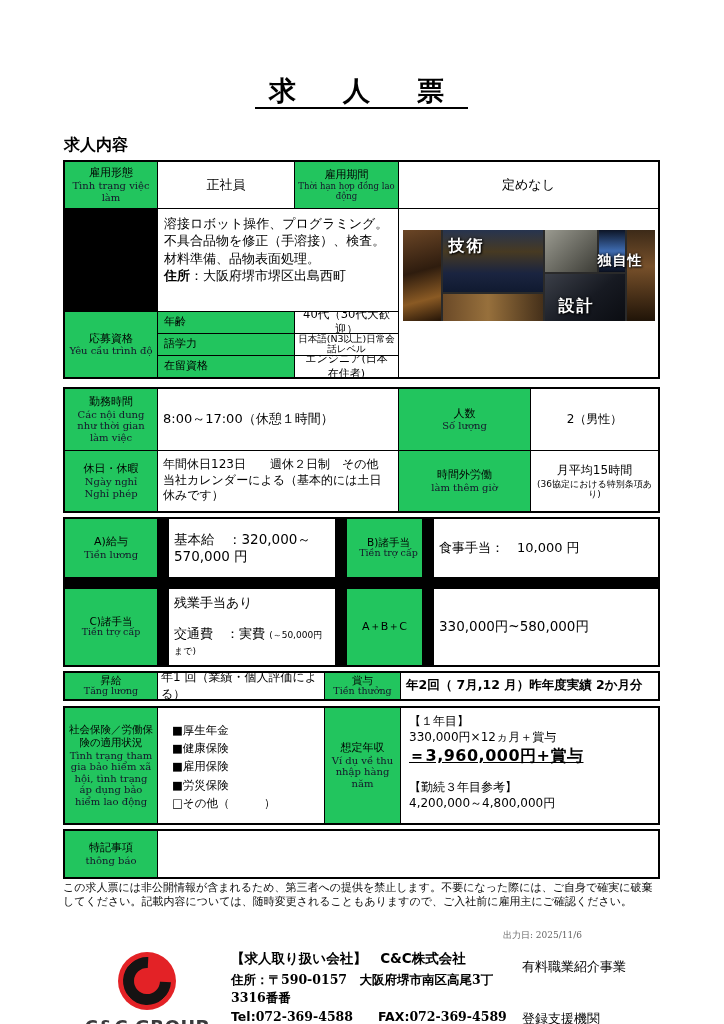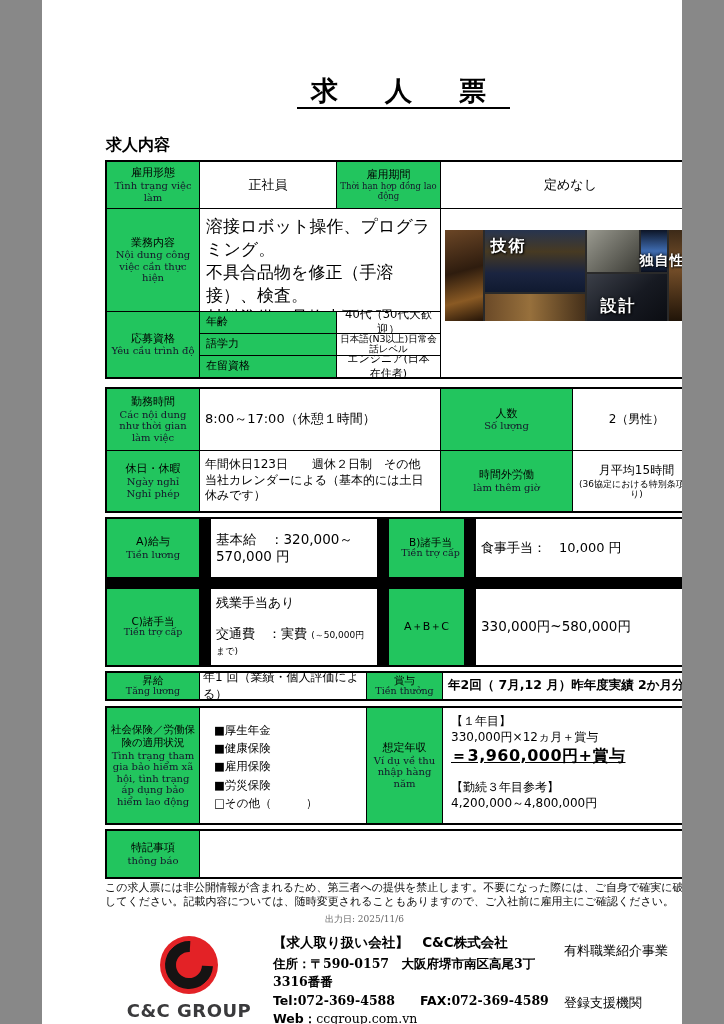--- a/index.html
+++ b/index.html
@@ -1,17 +1,17 @@
 <!DOCTYPE html>
 <html><head>
 <meta charset="utf-8">
 <style>
   html,body{margin:0;padding:0;background:#888;}
   .page{
-    width:640px;height:1024px;background:#ffffff;position:relative;
+    width:724px;height:1024px;background:#ffffff;position:relative;
     font-family:"DejaVu Sans","Liberation Sans",sans-serif;color:#000;
     margin:0 auto;overflow:hidden;
   }
   .content{position:absolute;left:63px;top:0;width:597px;}
 
   
   .doc-title{margin-top:76px;text-align:center;}
   .doc-title span{
     display:inline-block;font-size:27px;font-weight:bold;letter-spacing:10px;
     border-bottom:2.5px solid #000;padding:0 14px 1px 14px;line-height:1.1;
@@ -32,21 +32,21 @@
   .lbl .ja{font-size:11px;line-height:1.25;}
   .lbl .vi{font-family:"DejaVu Serif","Liberation Serif",serif;font-size:10px;line-height:1.15;color:#15162b;}
   .lbl .vi.small{font-size:8.5px;}
   .lbl.compact .ja{font-size:10.5px;line-height:1.1;}
   .lbl.compact .vi{font-size:9.5px;line-height:1.05;}
 
   .val{font-size:12px;padding:2px 5px;}
   .vcenter{display:flex;flex-direction:column;justify-content:center;}
   .center{display:flex;align-items:center;justify-content:center;text-align:center;}
 
-  .jobdesc{font-size:17px;line-height:1.35;padding:6px 6px;}
+  .jobdesc{font-size:13px;line-height:1.35;padding:6px 6px;}
   .hours{font-size:13px;}
   .holiday{font-size:12px;line-height:1.3;}
   .qual-val{font-size:11.5px;}
   .qual-val-sm{font-size:9.5px;line-height:1.05;text-align:center;padding:0 1px;}
   .salary-a{font-size:13.5px;line-height:1.25;}
   .allow-b{font-size:13px;}
   .allow-c{font-size:13px;line-height:1.25;}
   .note-sm{font-size:9px;}
   .total-val{font-size:13.5px;}
   .raise-val{font-size:12px;}
@@ -69,21 +69,21 @@
   .t5{left:142px;top:44px;width:80px;height:47px;background:linear-gradient(140deg,#3b3f48 0%,#171a22 55%,#0b0d12 100%);}
   .t6{left:196px;top:0;width:26px;height:42px;background:linear-gradient(180deg,#0d1526 0%,#3e6bb0 50%,#0a0f1e 100%);}
   .t7{left:224px;top:0;width:28px;height:91px;background:linear-gradient(180deg,#3c2a18 0%,#77502a 40%,#201408 100%);}
   .overlay{position:absolute;color:#fff;font-weight:bold;text-shadow:0 0 3px rgba(0,0,0,.9),1px 1px 2px #000;}
   .ov1{left:46px;top:6px;font-size:16px;letter-spacing:2px;}
   .ov2{right:12px;top:22px;font-size:14px;letter-spacing:1px;}
   .ov3{left:156px;bottom:4px;font-size:16px;letter-spacing:2px;}
 
   
   .disclaimer{font-size:11px;line-height:1.3;margin-top:2px;color:#0a0a0a;}
-  .print-date{font-family:"DejaVu Serif","Liberation Serif",serif;font-size:9px;color:#666;text-align:center;padding-right:78px;margin-top:4px;}
+  .print-date{font-family:"DejaVu Serif","Liberation Serif",serif;font-size:9px;color:#666;text-align:right;padding-right:78px;margin-top:20px;}
 
   
   .footer{display:flex;margin-top:6px;}
   .logo-col{width:168px;display:flex;flex-direction:column;align-items:center;padding-top:4px;}
   .logo-circle{width:58px;height:58px;border-radius:50%;background:#e32226;position:relative;display:flex;align-items:center;justify-content:center;}
   .logo-c{width:26px;height:26px;border-radius:50%;border:11px solid #151313;border-top-color:transparent;transform:rotate(48deg);}
   .logo-text{margin-top:6px;font-size:18px;font-weight:bold;color:#3a3a3c;letter-spacing:0.5px;}
   .company-col{flex:1;padding-top:2px;font-family:"DejaVu Serif","Liberation Serif",serif;}
   .company-line{font-size:12.5px;line-height:1.45;}
   .company-line b{font-family:"DejaVu Sans","Liberation Sans",sans-serif;}
@@ -108,24 +108,20 @@
         <span class="ja">雇用形態</span>
         <span class="vi">Tình trạng việc làm</span>
       </div>
       <div class="cell val center" style="grid-column:2;grid-row:1;font-size:13px;">正社員</div>
       <div class="cell lbl" style="grid-column:3;grid-row:1;">
         <span class="ja">雇用期間</span>
         <span class="vi small">Thời hạn hợp đồng lao động</span>
       </div>
       <div class="cell val center" style="grid-column:4;grid-row:1;font-size:13px;">定めなし</div>
 
-      <div class="cell lbl" style="grid-column:1;grid-row:2;">
-        <span class="ja">業務内容</span>
-        <span class="vi">Nội dung công việc cần thực hiện</span>
-      </div>
       <div class="cell jobdesc" style="grid-column:2/4;grid-row:2;">
         <div>溶接ロボット操作、プログラミング。</div>
         <div>不具合品物を修正（手溶接）、検査。</div>
         <div>材料準備、品物表面処理。</div>
         <div><b>住所</b><span>：大阪府堺市堺区出島西町</span></div>
       </div>
 
       <div class="cell photo-cell" style="grid-column:4;grid-row:2/6;">
         <div class="collage">
           <div class="tile t1"></div>

